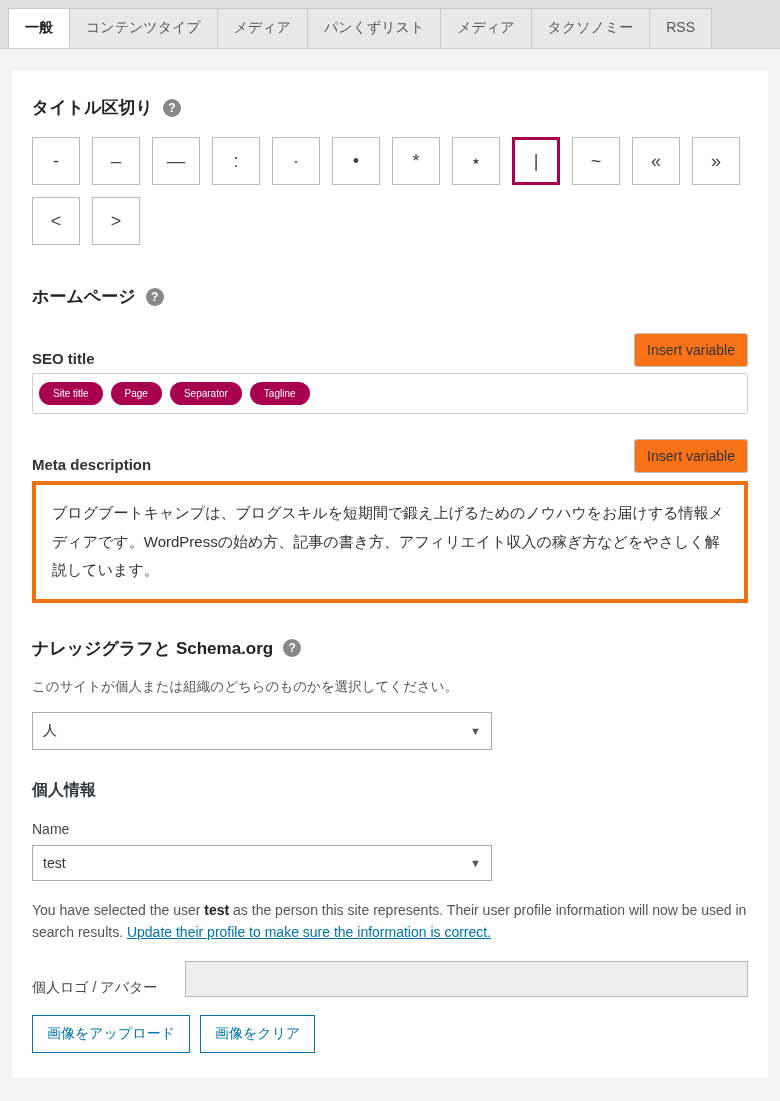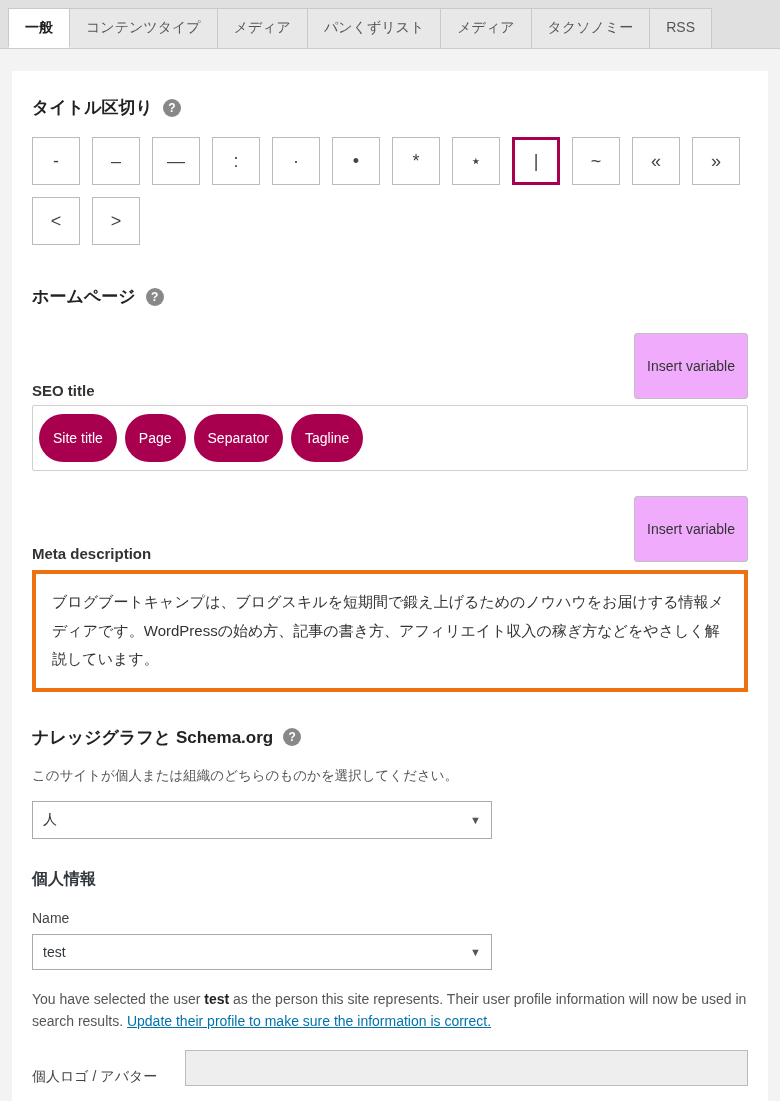--- a/index.html
+++ b/index.html
@@ -87,42 +87,42 @@
     margin-top: 25px;
     margin-bottom: 6px;
   }
   .field-label {
     font-size: 15px;
     font-weight: 600;
     color: #333;
   }
   .insert-var-btn {
     border: 1px solid #c0c0c0;
-    background: #f0abfc;
-    padding: 24px 12px;
+    background: #f97316;
+    padding: 8px 12px;
     font-size: 14px;
     border-radius: 3px;
     cursor: pointer;
     color: #333;
   }
   .pill-container {
     border: 1px solid #d0d0d0;
     padding: 8px 6px;
     border-radius: 2px;
     display: flex;
     gap: 8px;
     flex-wrap: wrap;
     background: #fff;
   }
   .pill {
     background: #a8004f;
     color: #fff;
-    padding: 16px 14px;
+    padding: 6px 14px;
     border-radius: 999px;
-    font-size: 14px;
+    font-size: 10px;
     font-weight: 500;
   }
   .meta-desc {
     border: 4px solid #ec7211;
     padding: 14px 16px;
     margin-top: 8px;
     font-size: 15px;
     line-height: 1.9;
     color: #333;
   }

